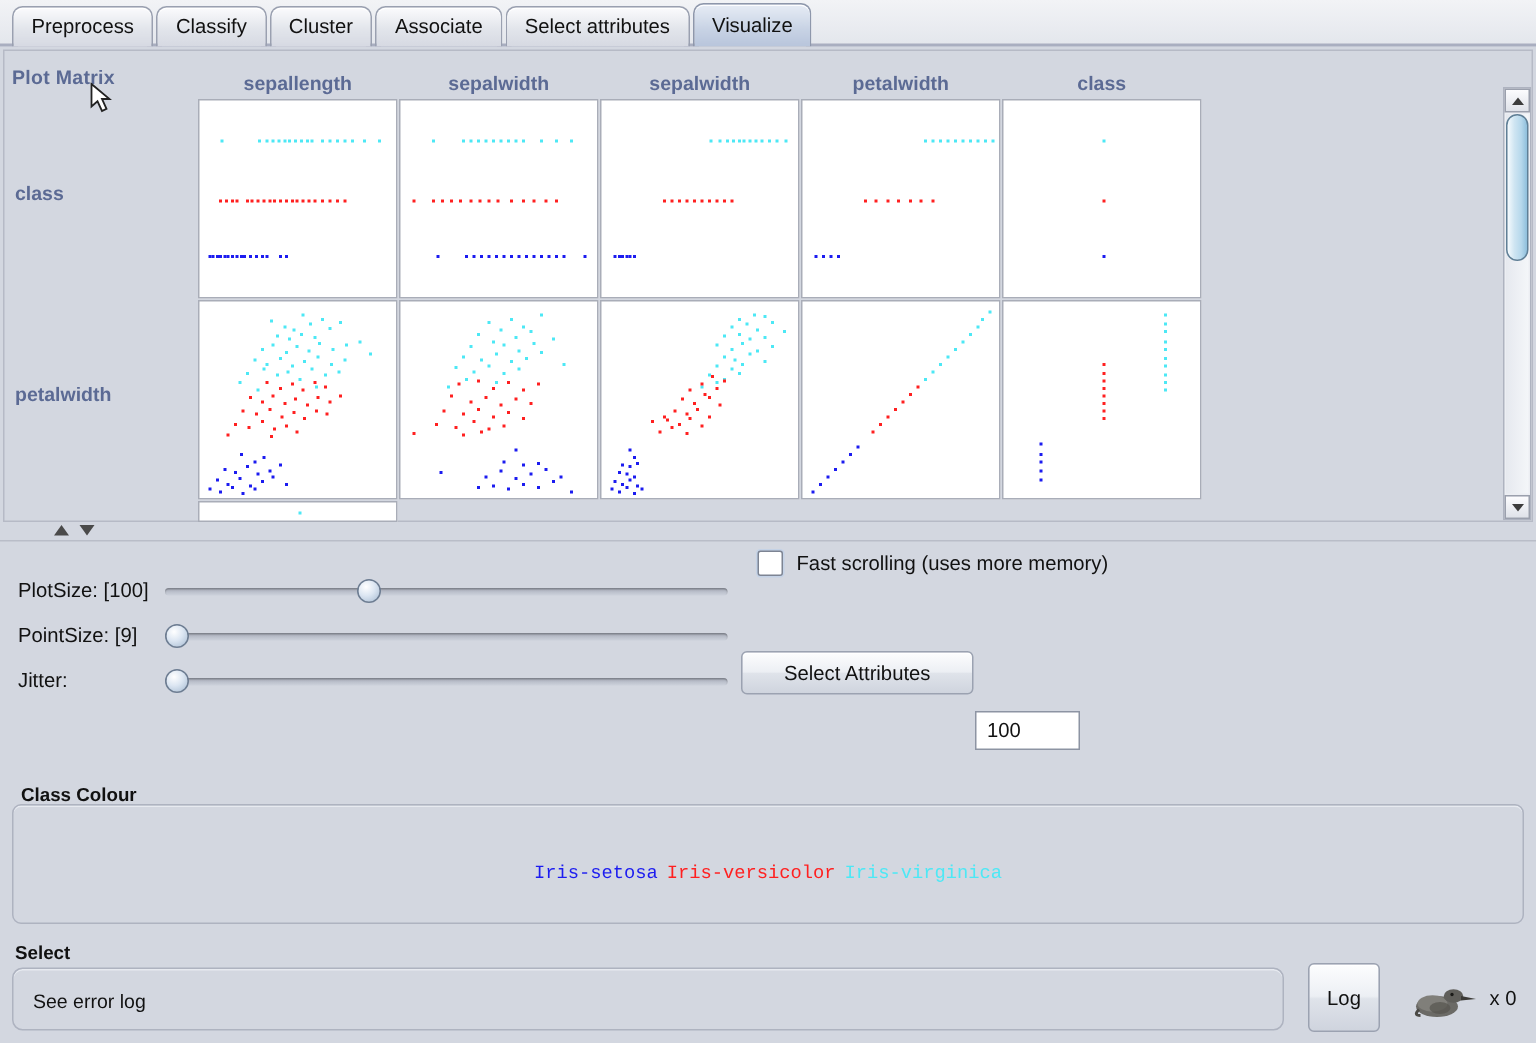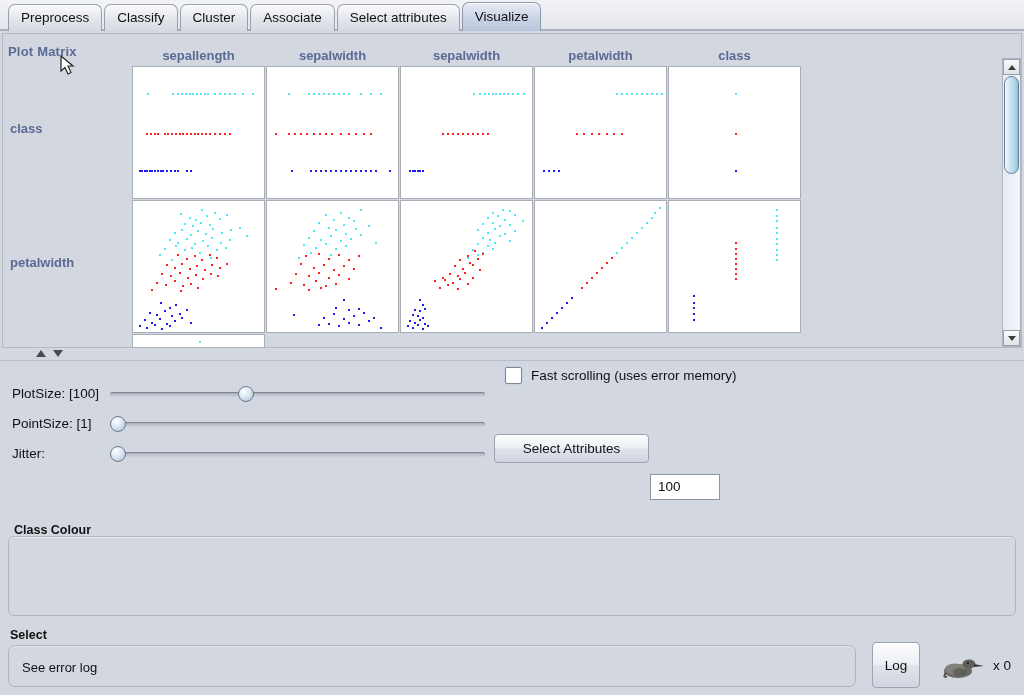--- a/index.html
+++ b/index.html
@@ -639,43 +639,44 @@
     <span class="tri-down"></span>
   </div>
   <div class="hr-sep"></div>
 
   <div class="ctl-label" style="left:12px;top:386px;">PlotSize: [100]</div>
   <div class="slider" style="left:110px;top:386px;width:375px;">
     <div class="track"></div>
     <div class="knob" style="left:128px;"></div>
   </div>
 
-  <div class="ctl-label" style="left:12px;top:416px;">PointSize: [1]</div>
+  <div class="ctl-label" style="left:12px;top:416px;">PointSize: [9]</div>
   <div class="slider" style="left:110px;top:416px;width:375px;">
     <div class="track"></div>
     <div class="knob" style="left:0px;"></div>
   </div>
 
   <div class="ctl-label" style="left:12px;top:446px;">Jitter:</div>
   <div class="slider" style="left:110px;top:446px;width:375px;">
     <div class="track"></div>
     <div class="knob" style="left:0px;"></div>
   </div>
 
 
   <div class="checkrow">
     <span class="checkbox"></span>
-    <span class="checklabel">Fast scrolling (uses error memory)</span>
+    <span class="checklabel">Fast scrolling (uses more memory)</span>
   </div>
 
   <div class="btn" style="left:494px;top:434px;width:155px;height:29px;">Select Attributes</div>
   <div class="numfield">100</div>
 
   <div class="section-title" style="left:14px;top:523px;">Class Colour</div>
   <div class="groupbox" style="left:8px;top:536px;width:1008px;height:80px;"></div>
+  <div class="classcolours" id="class-legend"><span style="color: rgb(28, 28, 240);">Iris-setosa</span><span style="color: rgb(255, 32, 32);">Iris-versicolor</span><span style="color: rgb(77, 232, 245);">Iris-virginica</span></div>
 
   <div class="section-title" style="left:10px;top:628px;">Select</div>
   <div class="statusbox"></div>
   <div class="statustext">See error log</div>
   <div class="btn logbtn">Log</div>
 
   <svg class="weka-bird" viewBox="0 0 48 26">
     <ellipse cx="20" cy="16" rx="14" ry="7" fill="#6b6a66"></ellipse>
     <ellipse cx="17" cy="14" rx="10" ry="5.5" fill="#807f7a"></ellipse>
     <ellipse cx="31" cy="9" rx="6.5" ry="4.5" fill="#5f5e5a"></ellipse>

